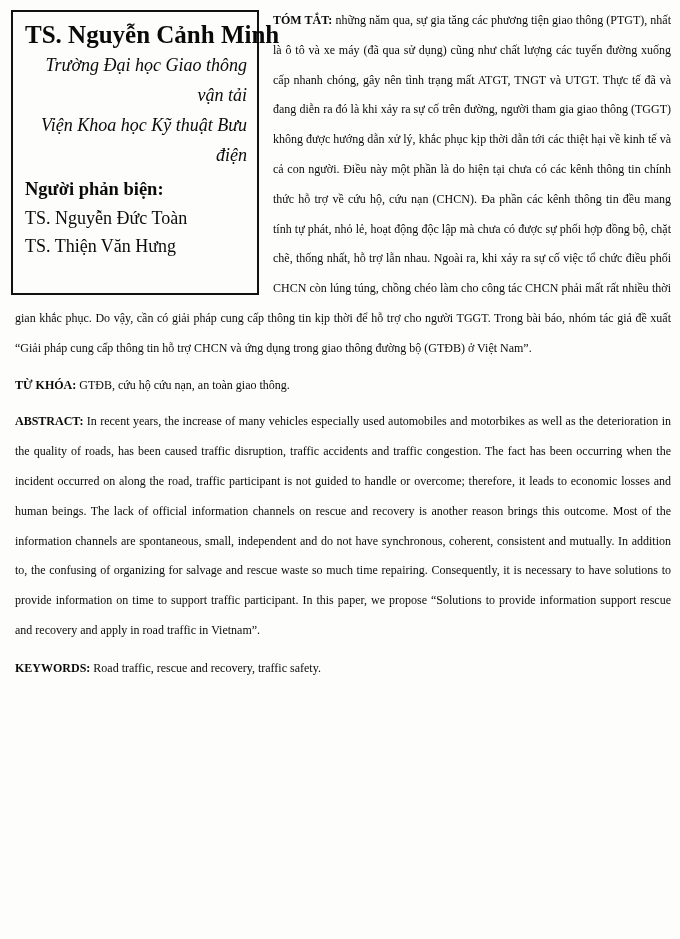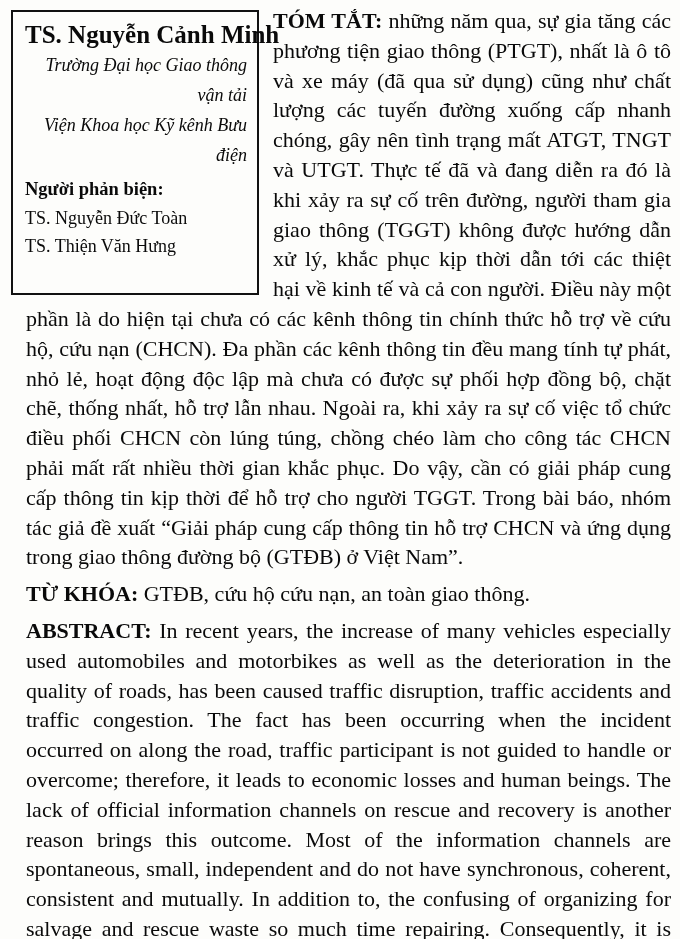--- a/index.html
+++ b/index.html
@@ -54,26 +54,26 @@
   }
   .author-box .rev-name {
     font-size: 18px;
     line-height: 28px;
   }
 
   
   .vn-abstract,
   .en-abstract,
   .kw-line {
-    font-size: 22px;
+    font-size: 12px;
     line-height: 29.8px;
     text-align: justify;
     text-justify: inter-word;
     margin: 0;
-    padding: 0 9px 0 26px;
+    padding: 0 9px 0 15px;
     box-sizing: border-box;
     hyphens: none;
   }
 
   .vn-abstract {
     padding-top: 6px;
   }
 
   .lbl {
     font-weight: bold;
@@ -96,21 +96,21 @@
   }
 </style>
 </head>
 <body>
 
 <div id="page">
 
   <div class="author-box">
     <div class="au-name">TS. Nguyễn Cảnh Minh</div>
     <div class="au-aff">Trường Đại học Giao thông vận tải</div>
-    <div class="au-aff">Viện Khoa học Kỹ kênh Bưu điện</div>
+    <div class="au-aff">Viện Khoa học Kỹ thuật Bưu điện</div>
     <div class="rev-title">Người phản biện:</div>
     <div class="rev-name">TS. Nguyễn Đức Toàn</div>
     <div class="rev-name">TS. Thiện Văn Hưng</div>
   </div>
 
   <p class="vn-abstract"><span class="lbl">TÓM TẮT:</span><span> những năm qua, sự gia tăng các phương tiện giao thông (PTGT), nhất là ô tô và xe máy (đã qua sử dụng) cũng như chất lượng các tuyến đường xuống cấp nhanh chóng, gây nên tình trạng mất ATGT, TNGT và UTGT. Thực tế đã và đang diễn ra đó là khi xảy ra sự cố trên đường, người tham gia giao thông (TGGT) không được hướng dẫn xử lý, khắc phục kịp thời dẫn tới các thiệt hại về kinh tế và cả con người. Điều này một phần là do hiện tại chưa có các kênh thông tin chính thức hỗ trợ về cứu hộ, cứu nạn (CHCN).</span> <span>Đa phần các kênh thông tin đều mang tính tự phát, nhỏ lẻ, hoạt động độc lập mà chưa có được sự phối hợp đồng bộ, chặt chẽ, thống nhất, hỗ trợ lẫn nhau. Ngoài ra, khi xảy ra sự cố việc tổ chức điều phối CHCN còn lúng túng, chồng chéo làm cho công tác CHCN phải mất rất nhiều thời gian khắc phục. Do vậy, cần có giải pháp cung cấp thông tin kịp thời để hỗ trợ cho người TGGT. Trong bài báo, nhóm tác giả đề xuất “Giải pháp cung cấp thông tin hỗ trợ CHCN và ứng dụng trong giao thông đường bộ (GTĐB) ở Việt Nam”.</span></p>
 
   <p class="kw-line"><span class="lbl">TỪ KHÓA:</span><span>  GTĐB, cứu hộ cứu nạn, an toàn giao thông.</span></p>
 
   <p class="en-abstract"><span class="lbl">ABSTRACT:</span><span> In recent years, the increase of many vehicles especially used automobiles and motorbikes as well as the deterioration in the quality of roads, has been caused traffic disruption, traffic accidents and traffic congestion. The fact has been occurring when the incident occurred on along the road, traffic participant is not guided to handle or overcome; therefore, it leads to economic losses and human beings. The lack of official information channels on rescue and recovery is another reason brings this outcome. Most of the information channels are spontaneous, small, independent and do not have synchronous, coherent, consistent and mutually. In addition to, the confusing of organizing for salvage and rescue waste so much time repairing. Consequently, it is necessary to have solutions to provide information on time to support traffic participant. In this paper, we propose “Solutions to provide information support rescue and recovery and apply in road traffic in Vietnam”.</span></p>

